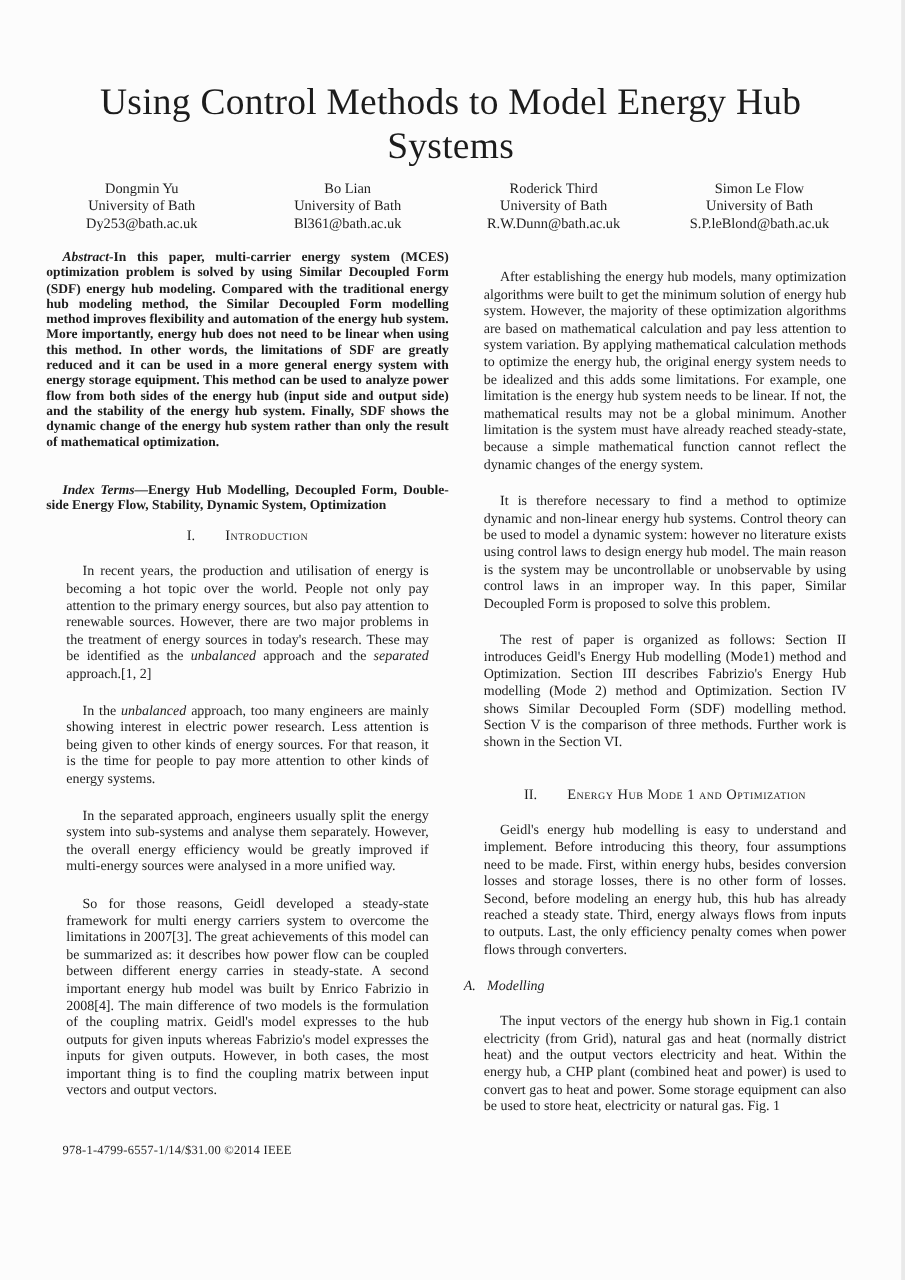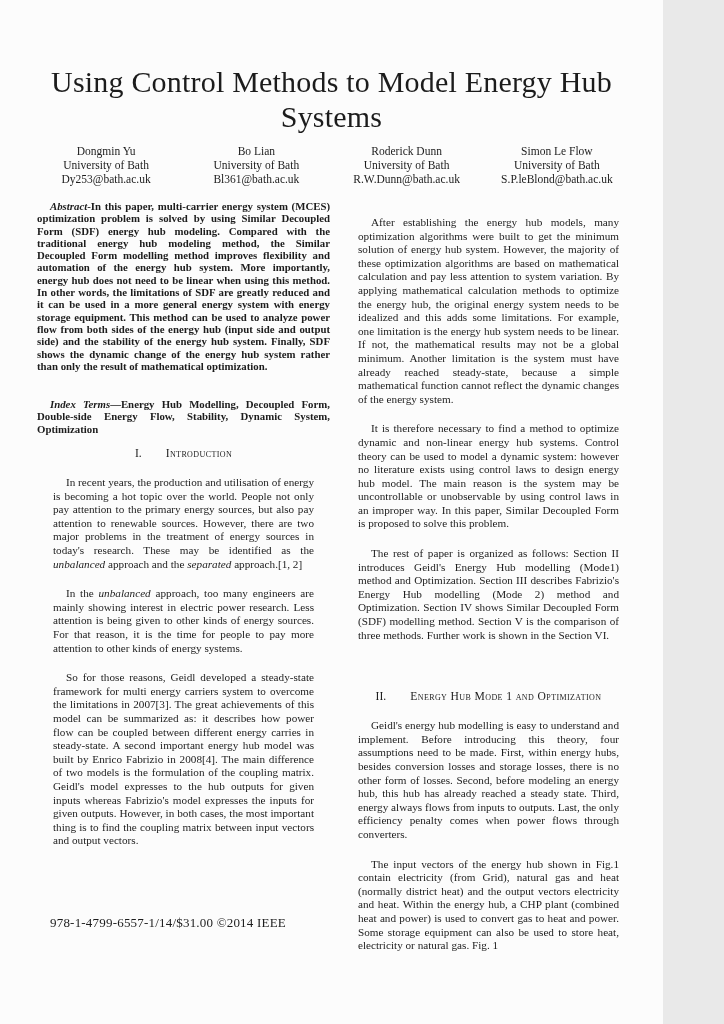--- a/index.html
+++ b/index.html
@@ -5,21 +5,21 @@
   html, body { margin: 0; padding: 0; }
   body {
     width: 724px; height: 1024px;
     background: #e9e9e9;
     font-family: "Liberation Serif", serif;
     color: #1c1c1c;
     -webkit-font-smoothing: antialiased;
   }
   .page {
     position: relative;
-    width: 663px; height: 1024px;
+    width: 721px; height: 1024px;
     background: #fcfcfc;
     overflow: hidden;
   }
   
   .title {
     margin: 64px auto 10px auto;
     max-width: 600px;
     font-size: 30px;
     font-weight: 400;
     line-height: 35px;
@@ -66,35 +66,35 @@
     text-align: center;
     font-size: 11.6px;
     font-weight: 400;
     margin: 12px 0 7px 0;
   }
   .sec-heading .num { margin-right: 24px; }
   .sec-heading .sec-title {
     font-variant: small-caps;
     letter-spacing: 0.4px;
   }
-  .sec2-heading { margin-top: 48px; }
+  .sec2-heading { margin-top: 28px; }
   .sub-heading {
     font-style: italic;
     font-size: 11.2px;
     font-weight: 400;
     margin: 8px 0 3px 0;
   }
   .sub-heading .sub-num { margin-right: 9px; }
   .lead-italic { font-style: italic; }
   
   .footer {
     position: absolute;
     left: 50px;
     top: 915px;
-    font-size: 13px;
+    font-size: 10px;
     letter-spacing: 0.2px;
   }
 </style>
 </head>
 <body>
 
 <div class="page">
 
   <h1 class="title">Using Control Methods to Model Energy Hub Systems</h1>
 
@@ -103,21 +103,21 @@
       <div>Dongmin Yu</div>
       <div>University of Bath</div>
       <div>Dy253@bath.ac.uk</div>
     </div>
     <div class="author">
       <div>Bo Lian</div>
       <div>University of Bath</div>
       <div>Bl361@bath.ac.uk</div>
     </div>
     <div class="author">
-      <div>Roderick Dunn</div>
+      <div>Roderick Third</div>
       <div>University of Bath</div>
       <div>R.W.Dunn@bath.ac.uk</div>
     </div>
     <div class="author">
       <div>Simon Le Flow</div>
       <div>University of Bath</div>
       <div>S.P.leBlond@bath.ac.uk</div>
     </div>
   </div>
 
@@ -128,37 +128,39 @@
       <p class="bold-par"><span class="lead-italic">Abstract</span><span>-In this paper, multi-carrier energy system (MCES) optimization problem is solved by using Similar Decoupled Form (SDF) energy hub modeling. Compared with the traditional energy hub modeling method, the Similar Decoupled Form modelling method improves flexibility and automation of the energy hub system. More importantly, energy hub does not need to be linear when using this method. In other words, the limitations of SDF are greatly reduced and it can be used in a more general energy system with energy storage equipment. This method can be used to analyze power flow from both sides of the energy hub (input side and output side) and the stability of the energy hub system. Finally, SDF shows the dynamic change of the energy hub system rather than only the result of mathematical optimization.</span></p>
 
       <p class="bold-par index-par"><span class="lead-italic">Index Terms</span><span>—Energy Hub Modelling, Decoupled Form, Double-side Energy Flow, Stability, Dynamic System, Optimization</span></p>
 
       <h2 class="sec-heading"><span class="num">I.</span><span class="sec-title">Introduction</span></h2>
 
       <p class="par"><span>In recent years, the production and utilisation of energy is becoming a hot topic over the world. People not only pay attention to the primary energy sources, but also pay attention to renewable sources. However, there are two major problems in the treatment of energy sources in today's research. These may be identified as the </span><i>unbalanced</i><span> approach and the </span><i>separated</i><span> approach.[1, 2]</span></p>
 
       <p class="par"><span>In the </span><i>unbalanced</i><span> approach, too many engineers are mainly showing interest in electric power research. Less attention is being given to other kinds of energy sources. For that reason, it is the time for people to pay more attention to other kinds of energy systems.</span></p>
 
+      <p class="par">In the separated approach, engineers usually split the energy system into sub-systems and analyse them separately. However, the overall energy efficiency would be greatly improved if multi-energy sources were analysed in a more unified way.</p>
 
       <p class="par">So for those reasons, Geidl developed a steady-state framework for multi energy carriers system to overcome the limitations in 2007[3]. The great achievements of this model can be summarized as: it describes how power flow can be coupled between different energy carries in steady-state. A second important energy hub model was built by Enrico Fabrizio in 2008[4]. The main difference of two models is the formulation of the coupling matrix. Geidl's model expresses to the hub outputs for given inputs whereas Fabrizio's model expresses the inputs for given outputs. However, in both cases, the most important thing is to find the coupling matrix between input vectors and output vectors.</p>
 
     </div>
 
     <div class="col">
 
       <p class="par">After establishing the energy hub models, many optimization algorithms were built to get the minimum solution of energy hub system. However, the majority of these optimization algorithms are based on mathematical calculation and pay less attention to system variation. By applying mathematical calculation methods to optimize the energy hub, the original energy system needs to be idealized and this adds some limitations. For example, one limitation is the energy hub system needs to be linear. If not, the mathematical results may not be a global minimum. Another limitation is the system must have already reached steady-state, because a simple mathematical function cannot reflect the dynamic changes of the energy system.</p>
 
       <p class="par">It is therefore necessary to find a method to optimize dynamic and non-linear energy hub systems. Control theory can be used to model a dynamic system: however no literature exists using control laws to design energy hub model. The main reason is the system may be uncontrollable or unobservable by using control laws in an improper way. In this paper, Similar Decoupled Form is proposed to solve this problem.</p>
 
       <p class="par">The rest of paper is organized as follows: Section II introduces Geidl's Energy Hub modelling (Mode1) method and Optimization. Section III describes Fabrizio's Energy Hub modelling (Mode 2) method and Optimization. Section IV shows Similar Decoupled Form (SDF) modelling method. Section V is the comparison of three methods. Further work is shown in the Section VI.</p>
 
       <h2 class="sec-heading sec2-heading"><span class="num">II.</span><span class="sec-title">Energy Hub Mode 1 and Optimization</span></h2>
 
       <p class="par">Geidl's energy hub modelling is easy to understand and implement. Before introducing this theory, four assumptions need to be made. First, within energy hubs, besides conversion losses and storage losses, there is no other form of losses. Second, before modeling an energy hub, this hub has already reached a steady state. Third, energy always flows from inputs to outputs. Last, the only efficiency penalty comes when power flows through converters.</p>
 
+      <h3 class="sub-heading"><span class="sub-num">A.</span><span>Modelling</span></h3>
 
       <p class="par">The input vectors of the energy hub shown in Fig.1 contain electricity (from Grid), natural gas and heat (normally district heat) and the output vectors electricity and heat. Within the energy hub, a CHP plant (combined heat and power) is used to convert gas to heat and power. Some storage equipment can also be used to store heat, electricity or natural gas. Fig. 1</p>
 
     </div>
   </div>
 
   <div class="footer">978-1-4799-6557-1/14/$31.00 ©2014 IEEE</div>
 
 </div>
 

